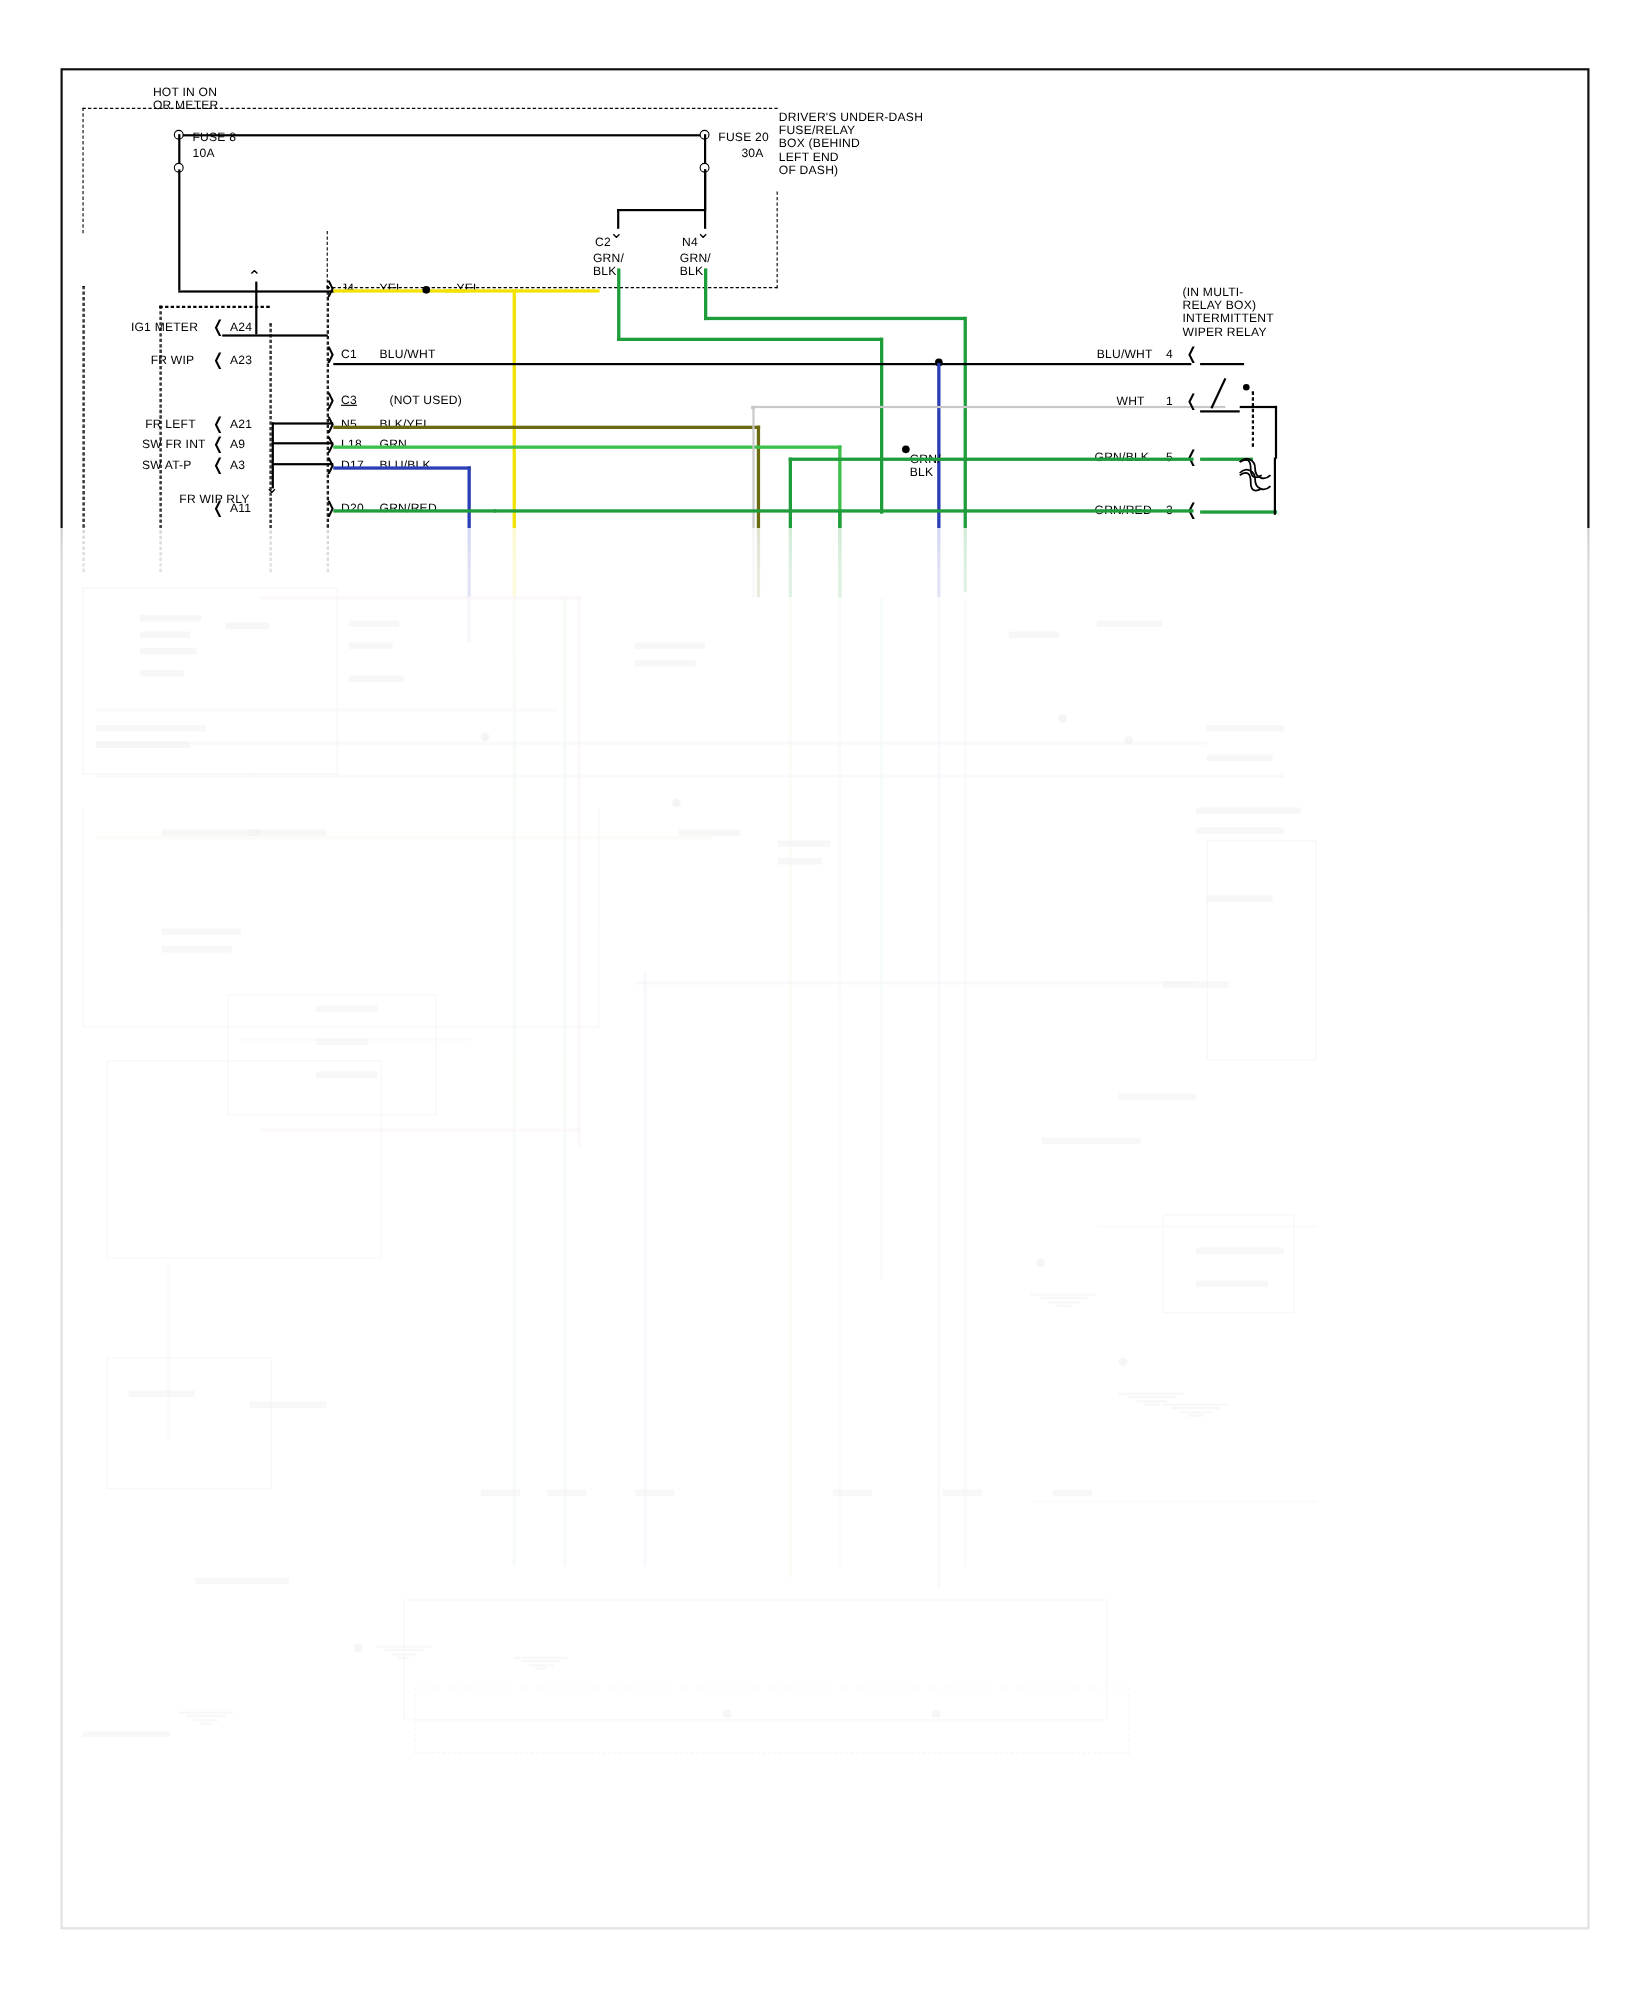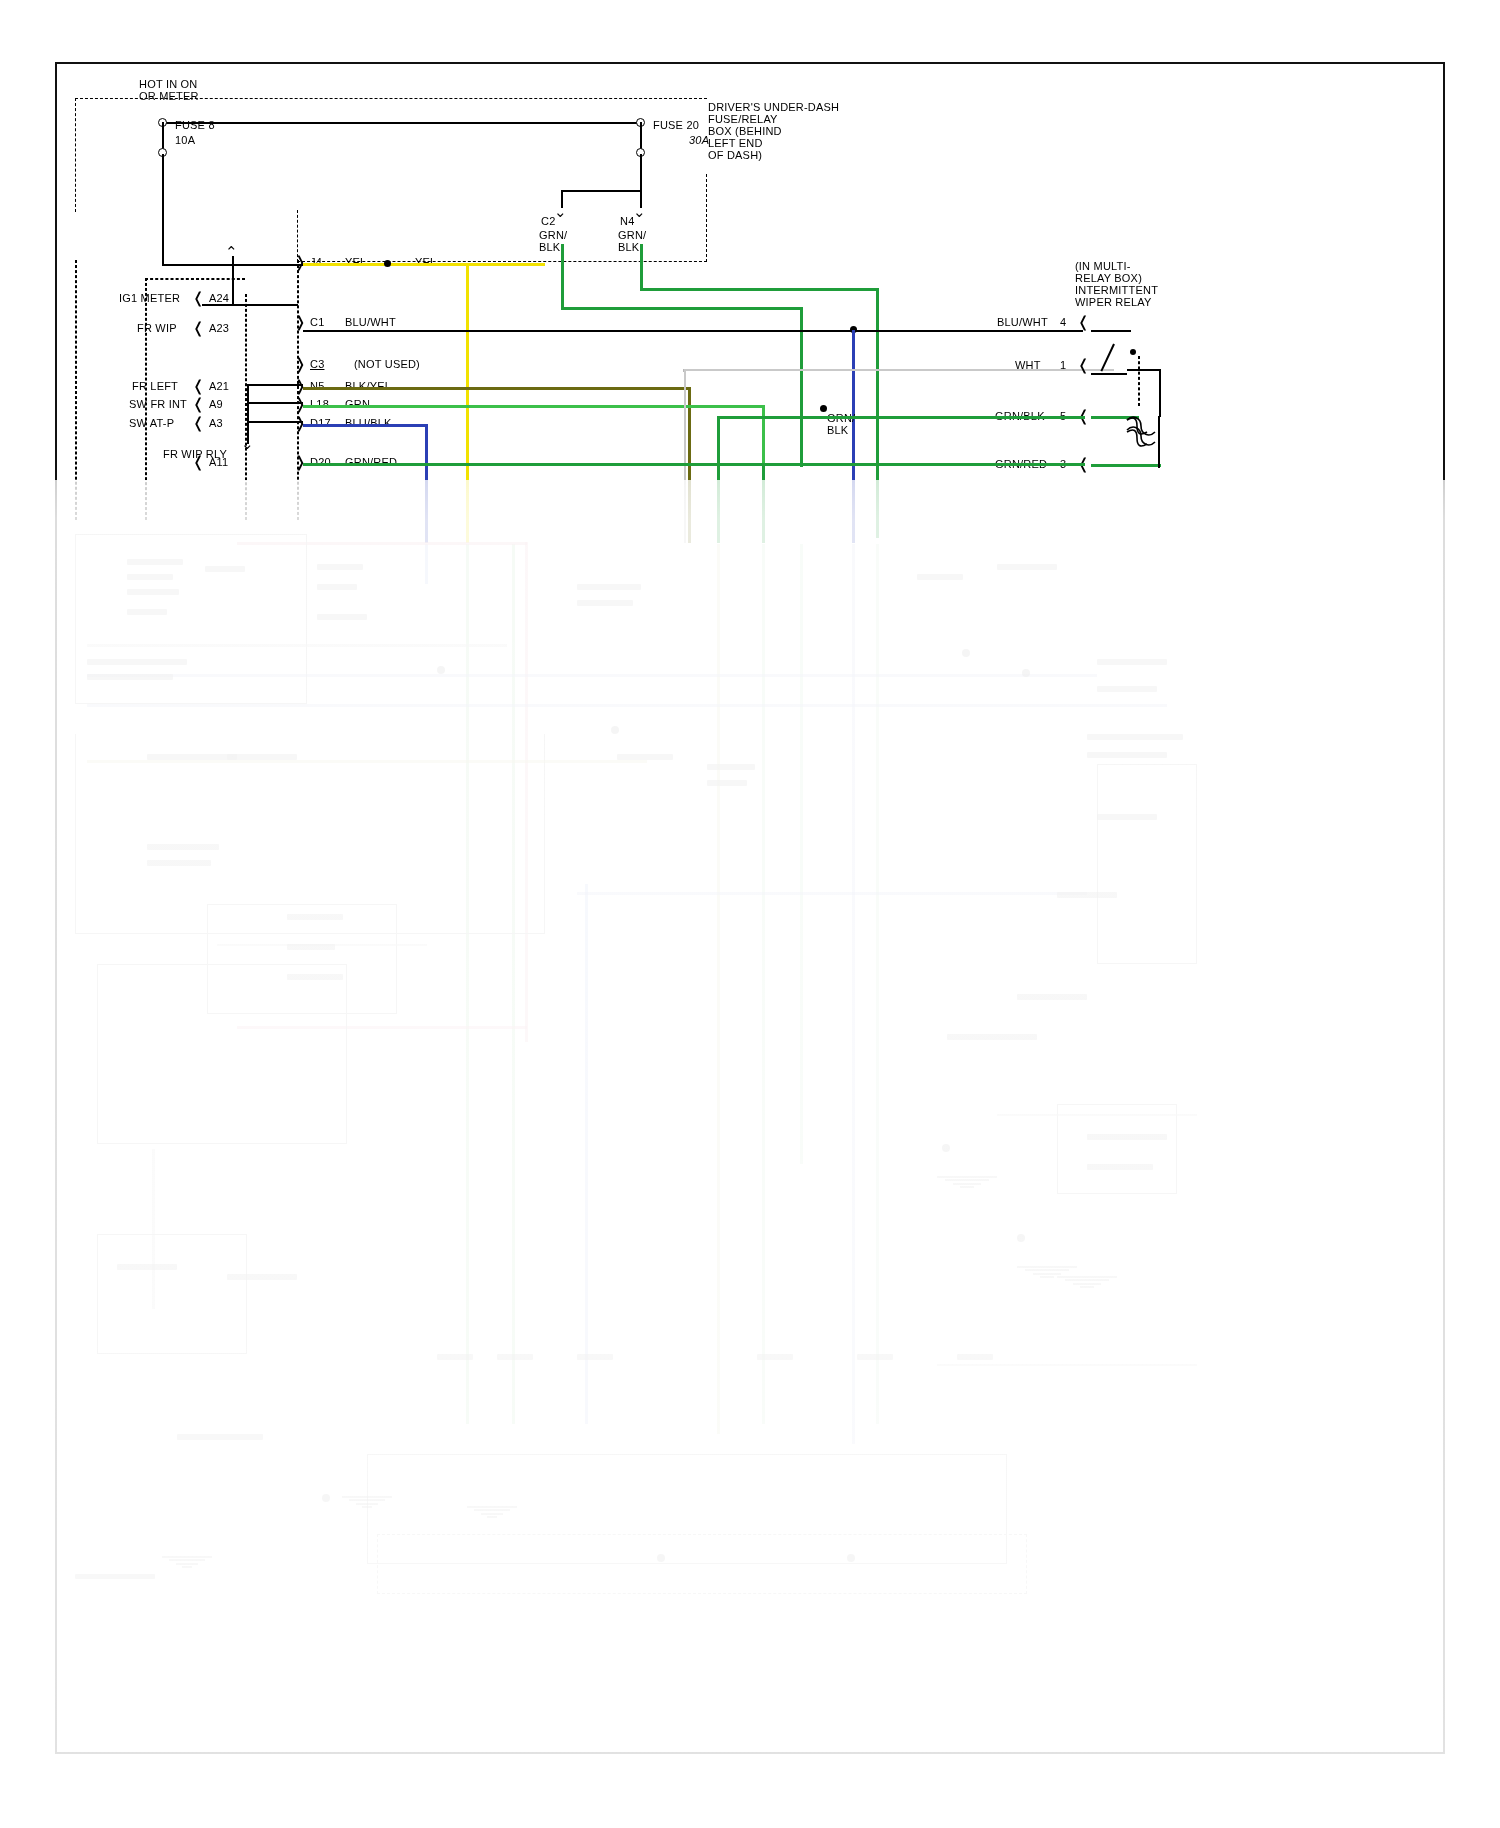--- a/index.html
+++ b/index.html
@@ -51,21 +51,21 @@
     <div class="fuse-term" style="left:101px;top:84px;"></div>
     <div class="lbl" style="left:118px;top:55px;">FUSE 8</div>
     <div class="lbl" style="left:118px;top:70px;">10A</div>
     <div class="wire v" style="left:105px;top:90px;height:110px;"></div>
     <div class="wire h" style="left:105px;top:200px;width:142px;"></div>
 
     <div class="fuse-term" style="left:579px;top:54px;"></div>
     <div class="wire v" style="left:583px;top:58px;height:30px;"></div>
     <div class="fuse-term" style="left:579px;top:84px;"></div>
     <div class="lbl" style="left:596px;top:55px;">FUSE 20</div>
-    <div class="lbl" style="left:632px;top:70px;font-style:italic;">30A</div>
+    <div class="lbl" style="left:617px;top:70px;">30A</div>
 
     <div class="wire v" style="left:583px;top:90px;height:36px;"></div>
     <div class="wire h" style="left:504px;top:126px;width:81px;"></div>
     <div class="wire v" style="left:504px;top:126px;height:18px;"></div>
     <div class="wire v" style="left:583px;top:90px;height:54px;"></div>
 
     <div class="conn" style="left:497px;top:140px;">⌄</div>
     <div class="conn" style="left:576px;top:140px;">⌄</div>
     <div class="lbl" style="left:484px;top:151px;">C2</div>
     <div class="lbl" style="left:482px;top:165px;">GRN/

